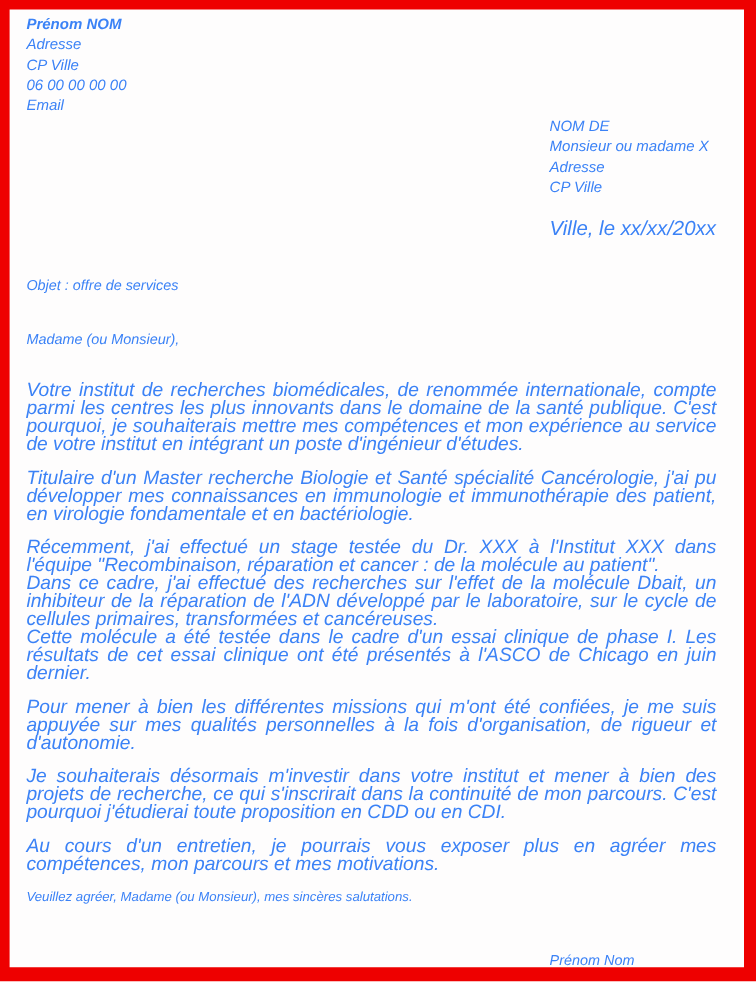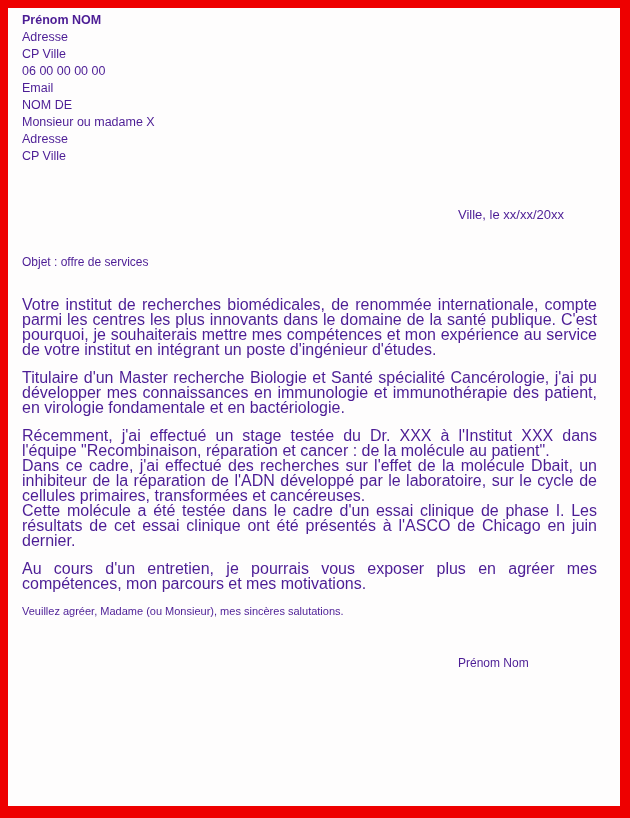--- a/index.html
+++ b/index.html
@@ -18,37 +18,39 @@
     border-color: #ee0000;
     border-width: 8px 10px 12px 8px;
     background: #fefdfd;
     overflow: hidden;
   }
   .letter-content {
     box-sizing: border-box;
     width: 100%;
     height: 100%;
     padding: 2px 23px 0 14px;
-    color: #4c1d95;
+    color: #3b82f6;
+    font-style: italic;
   }
   .sender-block {
     margin-top: 2px;
     font-size: 12.5px;
     line-height: 17px;
   }
   .sender-name { font-weight: bold; }
   .recipient-block {
+    margin-left: 436px;
     margin-top: 0;
     font-size: 12.5px;
     line-height: 17px;
   }
   .date-line {
     margin-left: 436px;
-    margin-top: 42px;
-    font-size: 13px;
+    margin-top: 18px;
+    font-size: 17px;
     line-height: 15px;
   }
   .subject-line {
     margin-top: 33px;
     font-size: 12px;
     line-height: 15px;
   }
   .salutation-line {
     margin-top: 30px;
     font-size: 12px;
@@ -92,27 +94,30 @@
       <div>NOM DE</div>
       <div>Monsieur ou madame X</div>
       <div>Adresse</div>
       <div>CP Ville</div>
     </div>
 
     <div class="date-line">Ville, le xx/xx/20xx</div>
 
     <div class="subject-line">Objet : offre de services</div>
 
+    <div class="salutation-line">Madame (ou Monsieur),</div>
 
     <div class="letter-body">
       <p class="first">Votre institut de recherches biomédicales, de renommée internationale, compte parmi les centres les plus innovants dans le domaine de la santé publique. C'est pourquoi, je souhaiterais mettre mes compétences et mon expérience au service de votre institut en intégrant un poste d'ingénieur d'études.</p>
       <p>Titulaire d'un Master recherche Biologie et Santé spécialité Cancérologie, j'ai pu développer mes connaissances en immunologie et immunothérapie des patient, en virologie fondamentale et en bactériologie.</p>
       <p>Récemment, j'ai effectué un stage testée du Dr. XXX à l'Institut XXX dans l'équipe "Recombinaison, réparation et cancer : de la molécule au patient".</p>
       <p class="tight">Dans ce cadre, j'ai effectué des recherches sur l'effet de la molécule Dbait, un inhibiteur de la réparation de l'ADN développé par le laboratoire, sur le cycle de cellules primaires, transformées et cancéreuses.</p>
       <p class="tight">Cette molécule a été testée dans le cadre d'un essai clinique de phase I. Les résultats de cet essai clinique ont été présentés à l'ASCO de Chicago en juin dernier.</p>
+      <p>Pour mener à bien les différentes missions qui m'ont été confiées, je me suis appuyée sur mes qualités personnelles à la fois d'organisation, de rigueur et d'autonomie.</p>
+      <p>Je souhaiterais désormais m'investir dans votre institut et mener à bien des projets de recherche, ce qui s'inscrirait dans la continuité de mon parcours. C'est pourquoi j'étudierai toute proposition en CDD ou en CDI.</p>
       <p>Au cours d'un entretien, je pourrais vous exposer plus en agréer mes compétences, mon parcours et mes motivations.</p>
     </div>
 
     <div class="closing-line">Veuillez agréer, Madame (ou Monsieur), mes sincères salutations.</div>
 
     <div class="signature-line">Prénom Nom</div>
 
   </div>
 </div>
 

